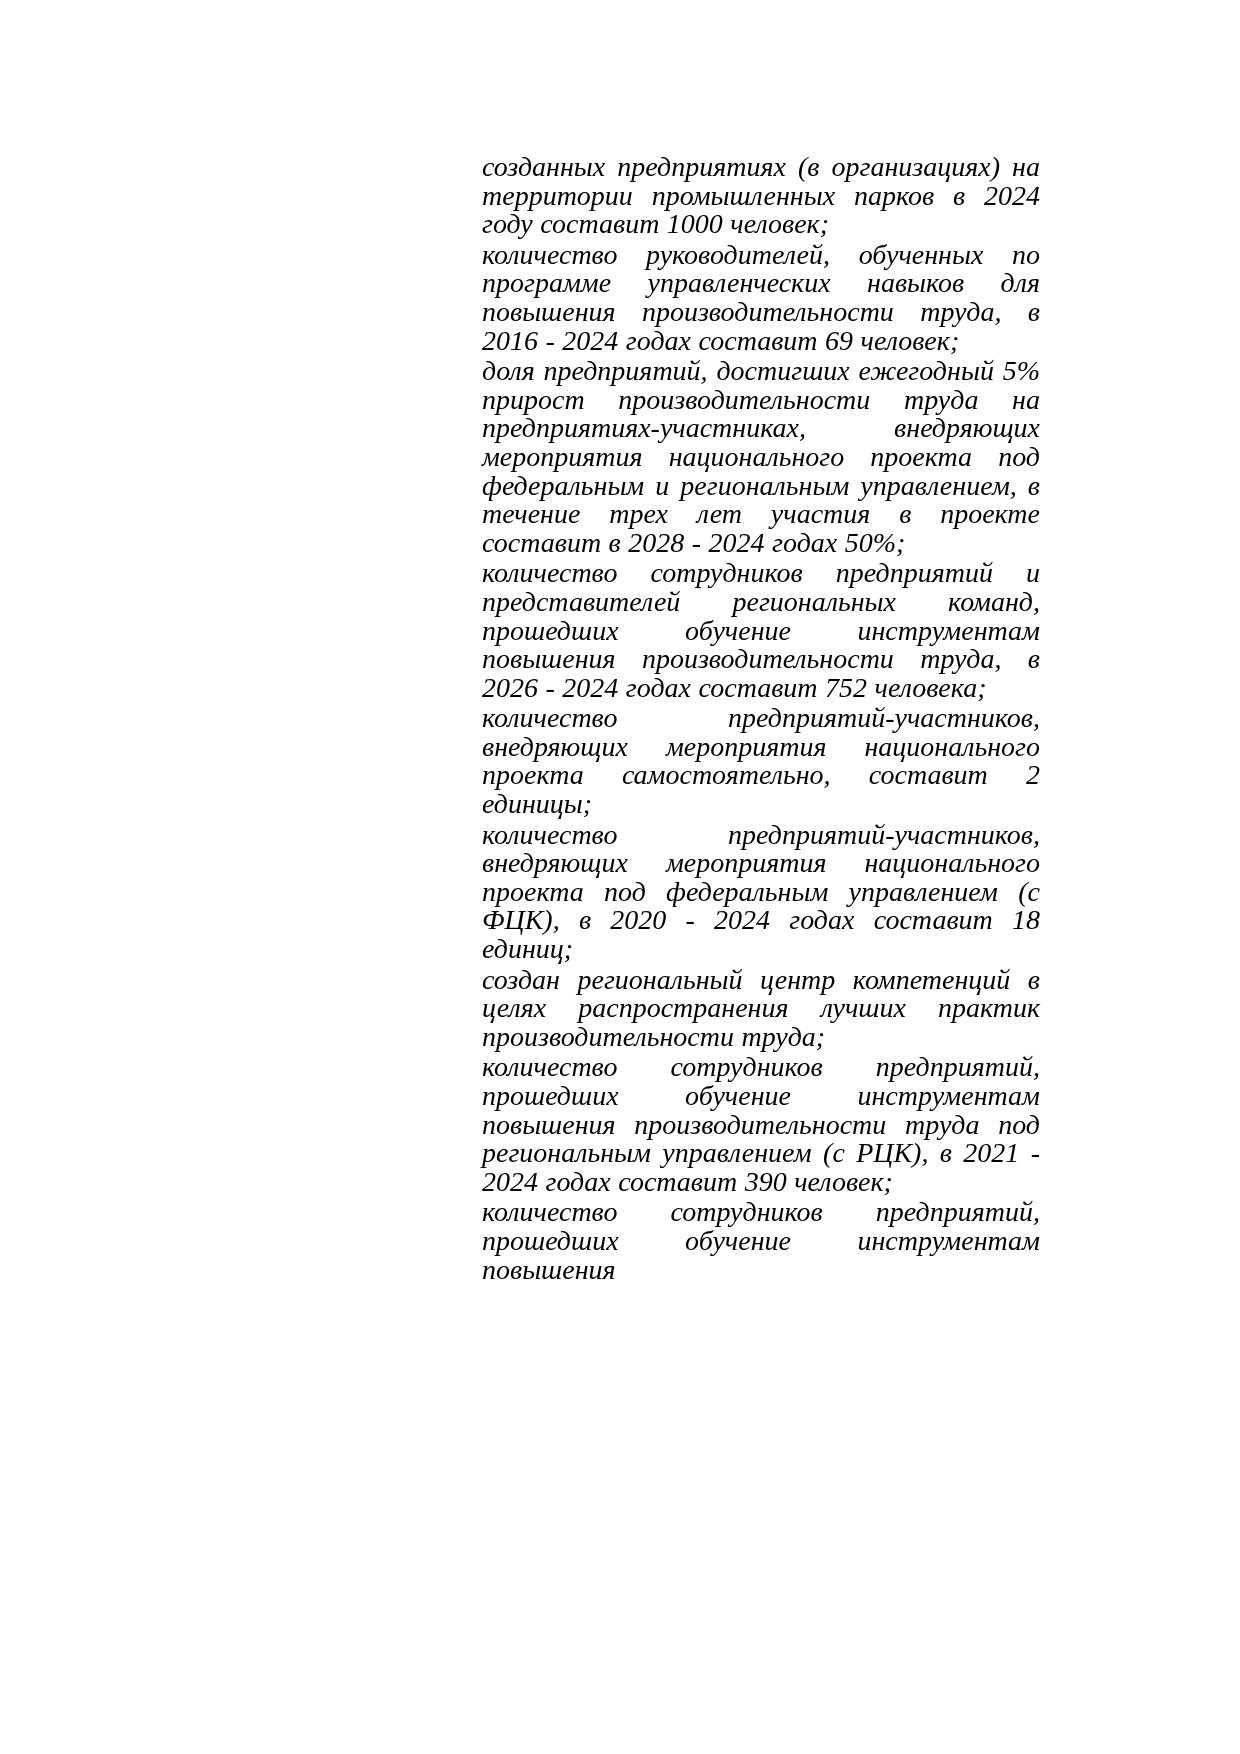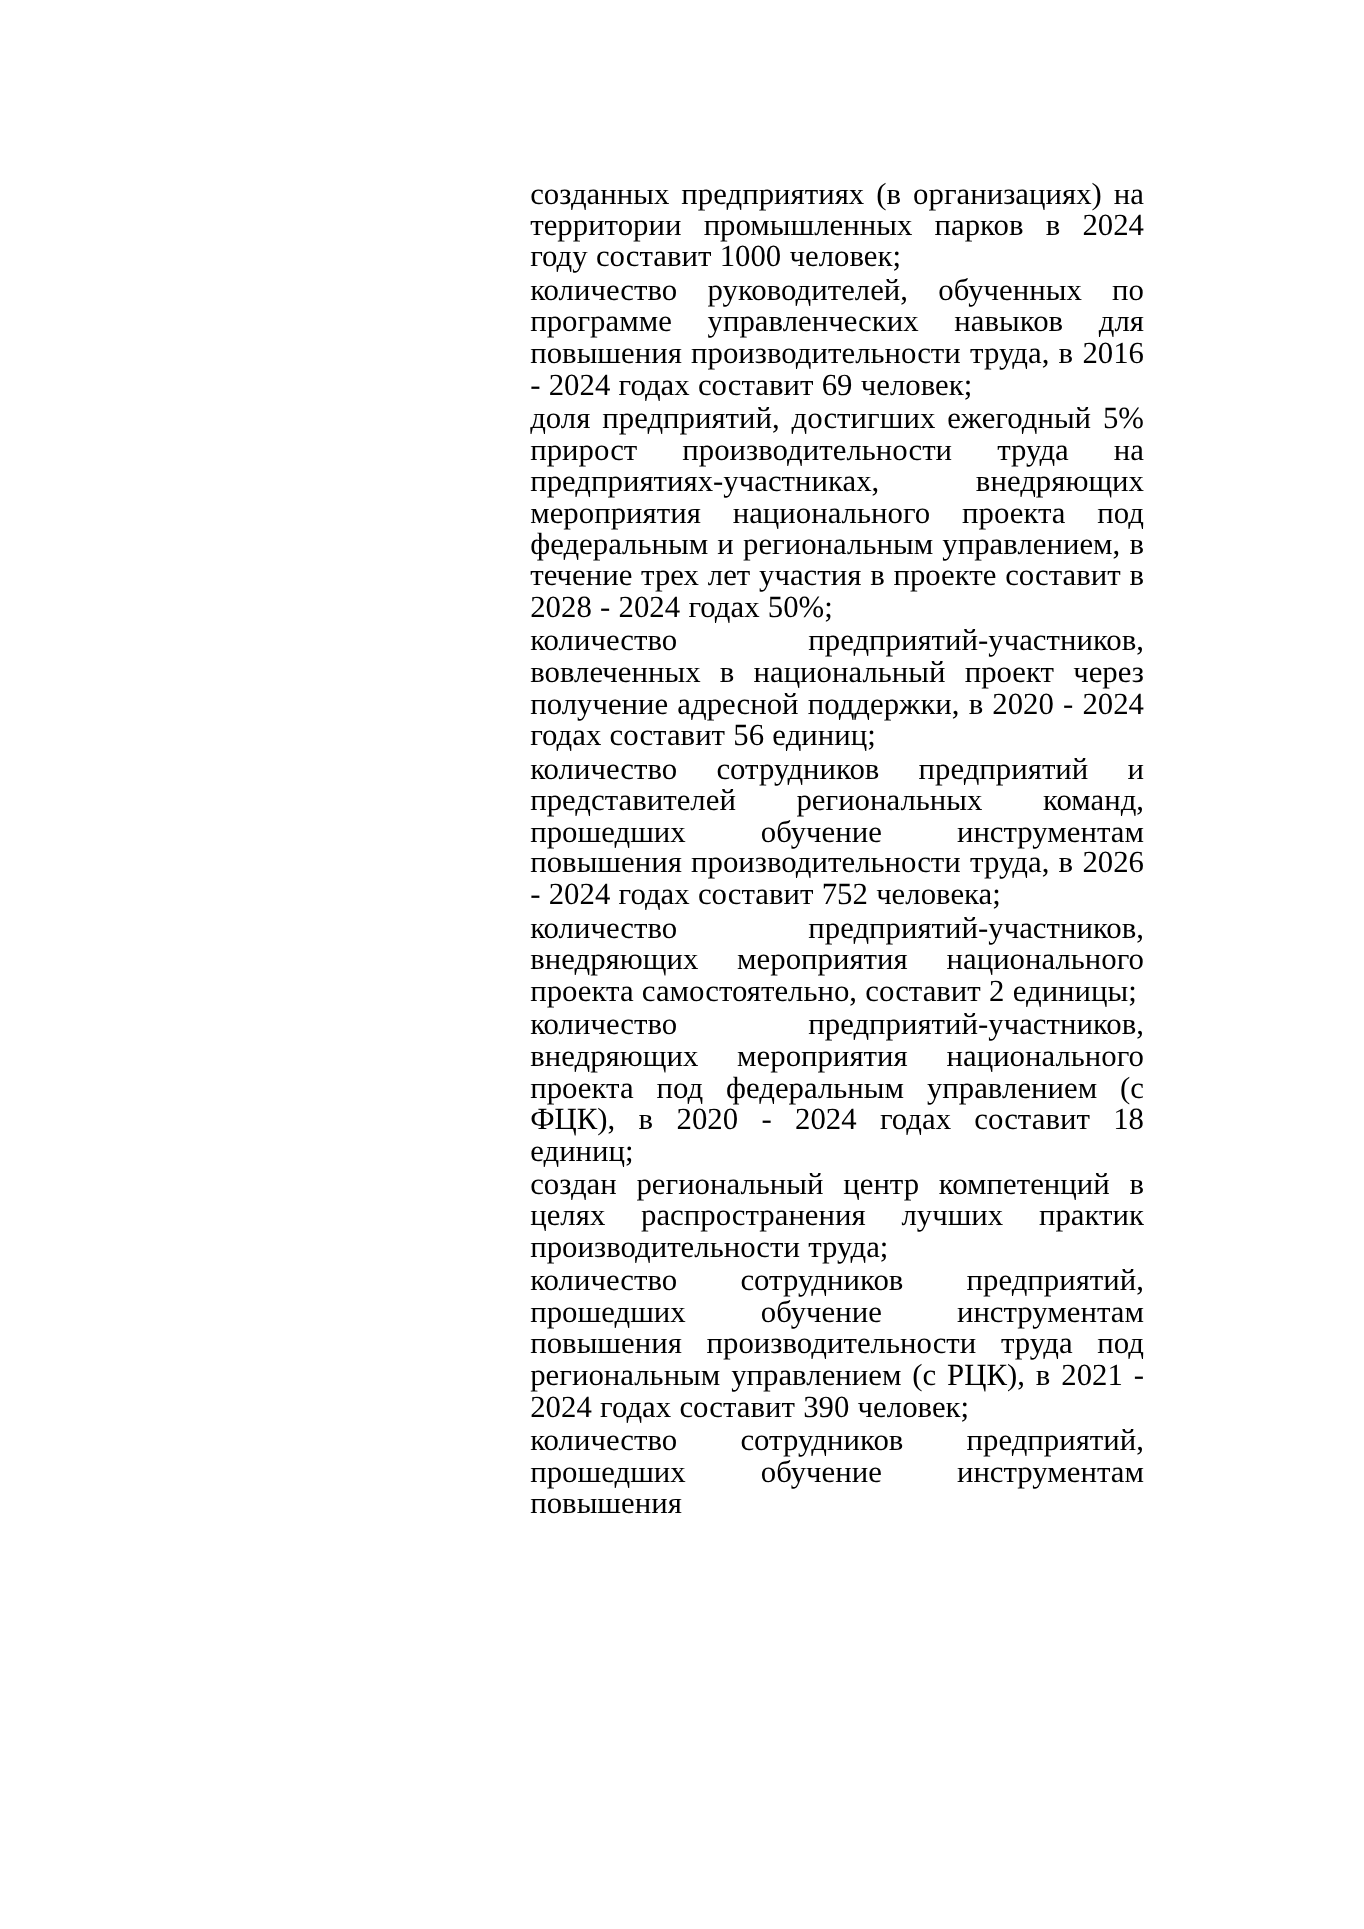--- a/index.html
+++ b/index.html
@@ -12,42 +12,42 @@
     width: 1240px;
     height: 1754px;
     background: #ffffff;
     overflow: hidden;
     font-family: "Liberation Serif", "DejaVu Serif", serif;
     color: #000000;
   }
   .text-column {
     position: absolute;
     left: 482px;
-    top: 163px;
+    top: 153px;
     width: 558px;
+    font-style: italic;
   }
   .text-column p {
     margin: 0 0 2px 0;
     padding: 0;
     font-size: 28px;
     line-height: 28.6px;
     text-align: justify;
     text-justify: inter-word;
     word-spacing: 0.5px;
   }
 </style>
 </head>
 <body>
 
 <div class="page">
   <div class="text-column">
     <p>созданных предприятиях (в организациях) на территории промышленных парков в 2024 году составит 1000 человек;</p>
     <p>количество руководителей, обученных по программе управленческих навыков для повышения производительности труда, в 2016 - 2024 годах составит 69 человек;</p>
     <p>доля предприятий, достигших ежегодный 5% прирост производительности труда на предприятиях-участниках, внедряющих мероприятия национального проекта под федеральным и региональным управлением, в течение трех лет участия в проекте составит в 2028 - 2024 годах 50%;</p>
-    <p>количество предприятий-участников, вовлеченных в национальный проект через получение адресной поддержки, в 2020 - 2024 годах составит 56 единиц;</p>
     <p>количество сотрудников предприятий и представителей региональных команд, прошедших обучение инструментам повышения производительности труда, в 2026 - 2024 годах составит 752 человека;</p>
     <p>количество предприятий-участников, внедряющих мероприятия национального проекта самостоятельно, составит 2 единицы;</p>
     <p>количество предприятий-участников, внедряющих мероприятия национального проекта под федеральным управлением (с ФЦК), в 2020 - 2024 годах составит 18 единиц;</p>
     <p>создан региональный центр компетенций в целях распространения лучших практик производительности труда;</p>
     <p>количество сотрудников предприятий, прошедших обучение инструментам повышения производительности труда под региональным управлением (с РЦК), в 2021 - 2024 годах составит 390 человек;</p>
     <p>количество сотрудников предприятий, прошедших обучение инструментам повышения</p>
   </div>
 </div>
 
 </body></html>

